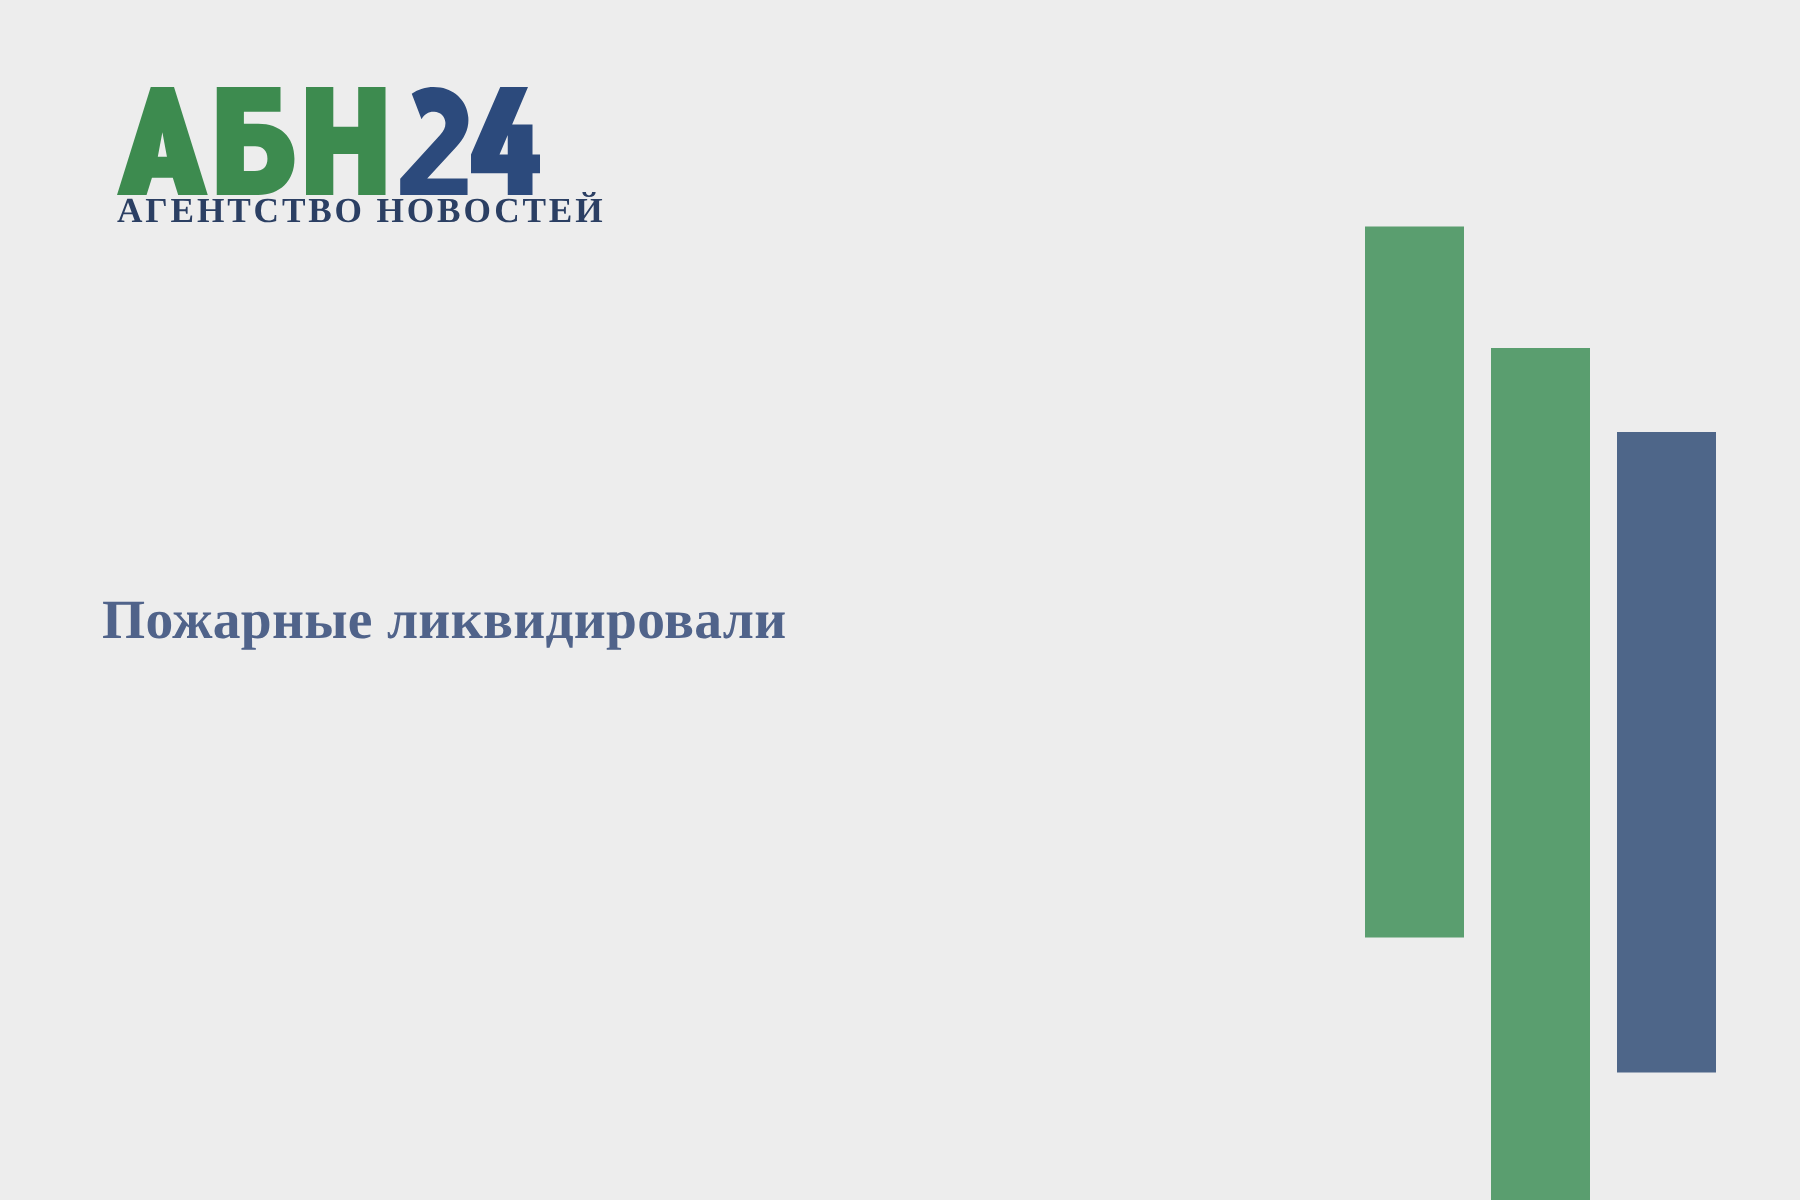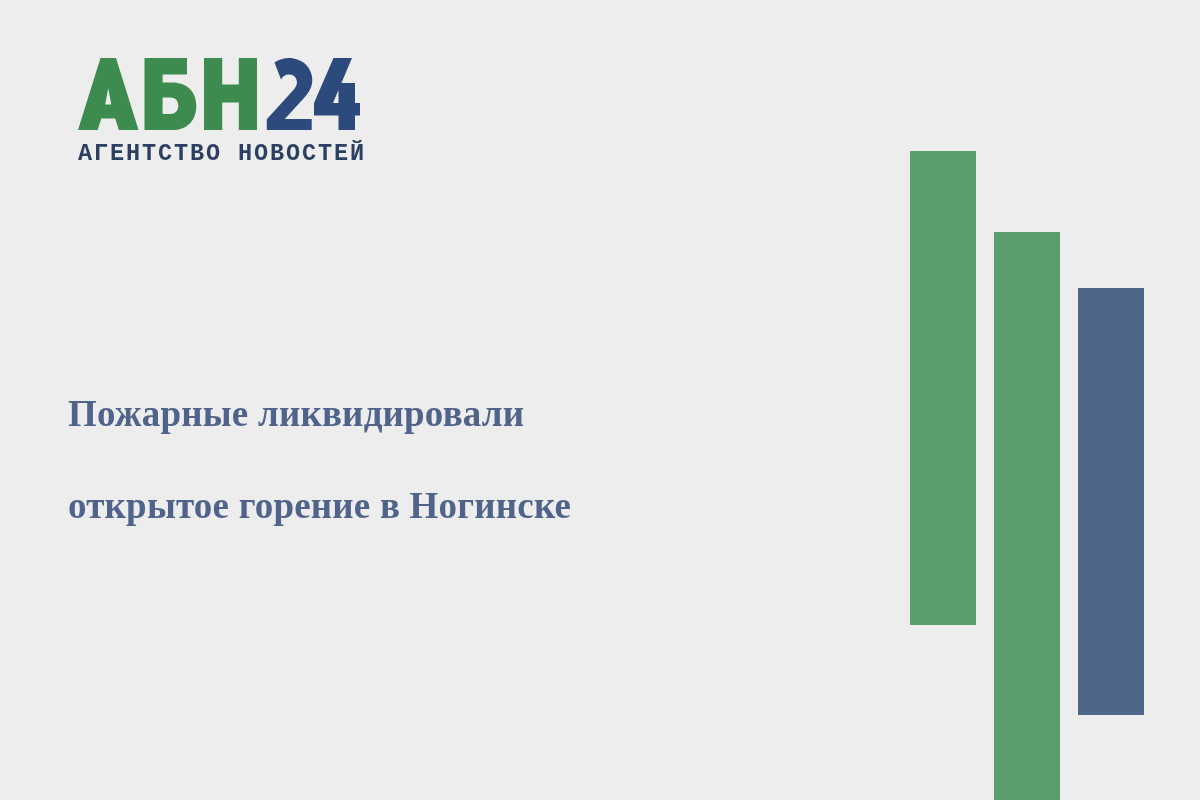--- a/index.html
+++ b/index.html
@@ -39,22 +39,22 @@
     top: 58px;
     width: 300px;
   }
   #logo-mark {
     display: block;
     width: 282px;
     height: 72px;
   }
   #logo-tagline {
     display: block;
-    margin-top: 12px;
-    font-family: Liberation Mono, monospace;
+    margin-top: 0;
+    font-family: Liberation Serif, serif;
     font-size: 23.5px;
     font-weight: 700;
     letter-spacing: 1.9px;
     color: #2b3f63;
     white-space: nowrap;
     line-height: 1;
   }
 
   
   #headline {
@@ -113,16 +113,15 @@
 
       <g fill="#2c4a7c">
         <path d="M274 0 h-18.5 L236 45 v12.5 h24.5 V72 H277 V57.5 h5 V45 h-5 V25 h-16.5 V45 H255 Z"></path>
       </g>
     </svg>
     <span id="logo-tagline" style="color: rgb(43, 63, 99);">АГЕНТСТВО НОВОСТЕЙ</span>
   </div>
 
   <h1 id="headline" style="margin:0;">
     <span class="headline-line" style="color: rgb(80, 99, 138);">Пожарные ликвидировали</span>
-    <span class="headline-line" style="color: rgb(80, 99, 138);">открытое горение в Ногинске</span>
   </h1>
 
 </div>
 
 </body></html>

